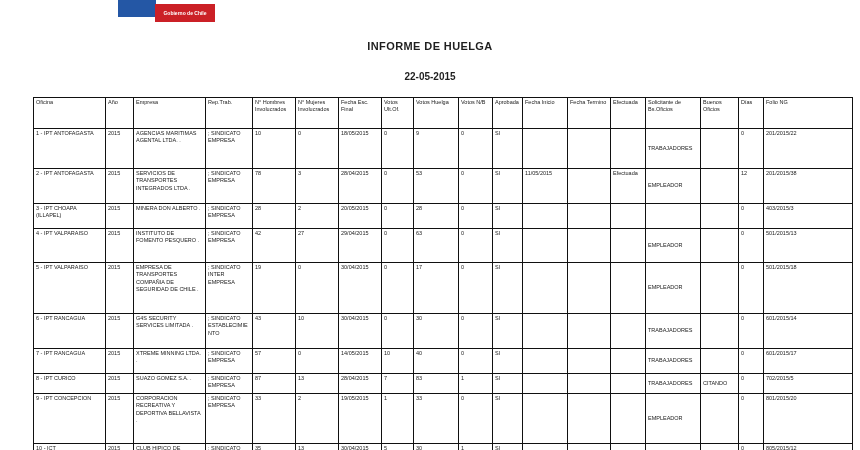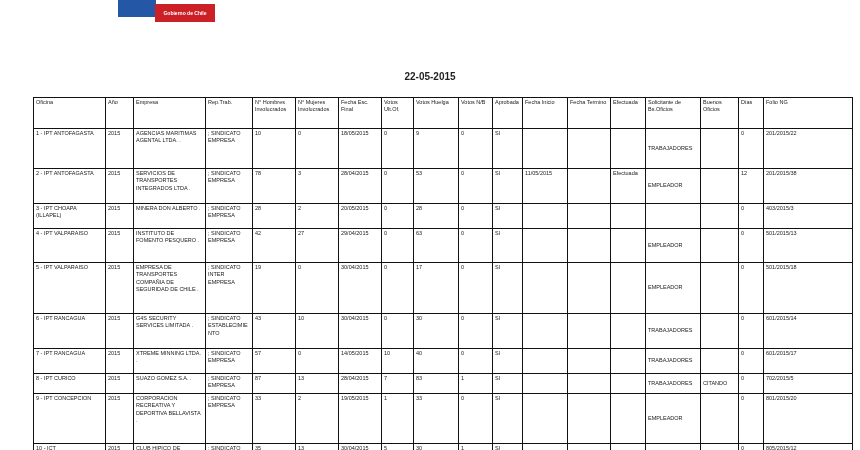--- a/index.html
+++ b/index.html
@@ -124,20 +124,21 @@
 
 <div class="page">
 
   <div class="logo">
     <div class="logo-blue" style="background: rgb(36, 87, 165);"></div>
     <div class="logo-red" style="background: rgb(203, 32, 38);">
       <span>Gobierno de Chile</span>
     </div>
   </div>
 
+  <div class="title">INFORME DE HUELGA</div>
   <div class="subtitle">22-05-2015</div>
 
   <table class="report-table">
     <colgroup>
       <col class="c0">
         <col class="c1">
         <col class="c2">
         <col class="c3">
         <col class="c4">
       <col class="c5">

